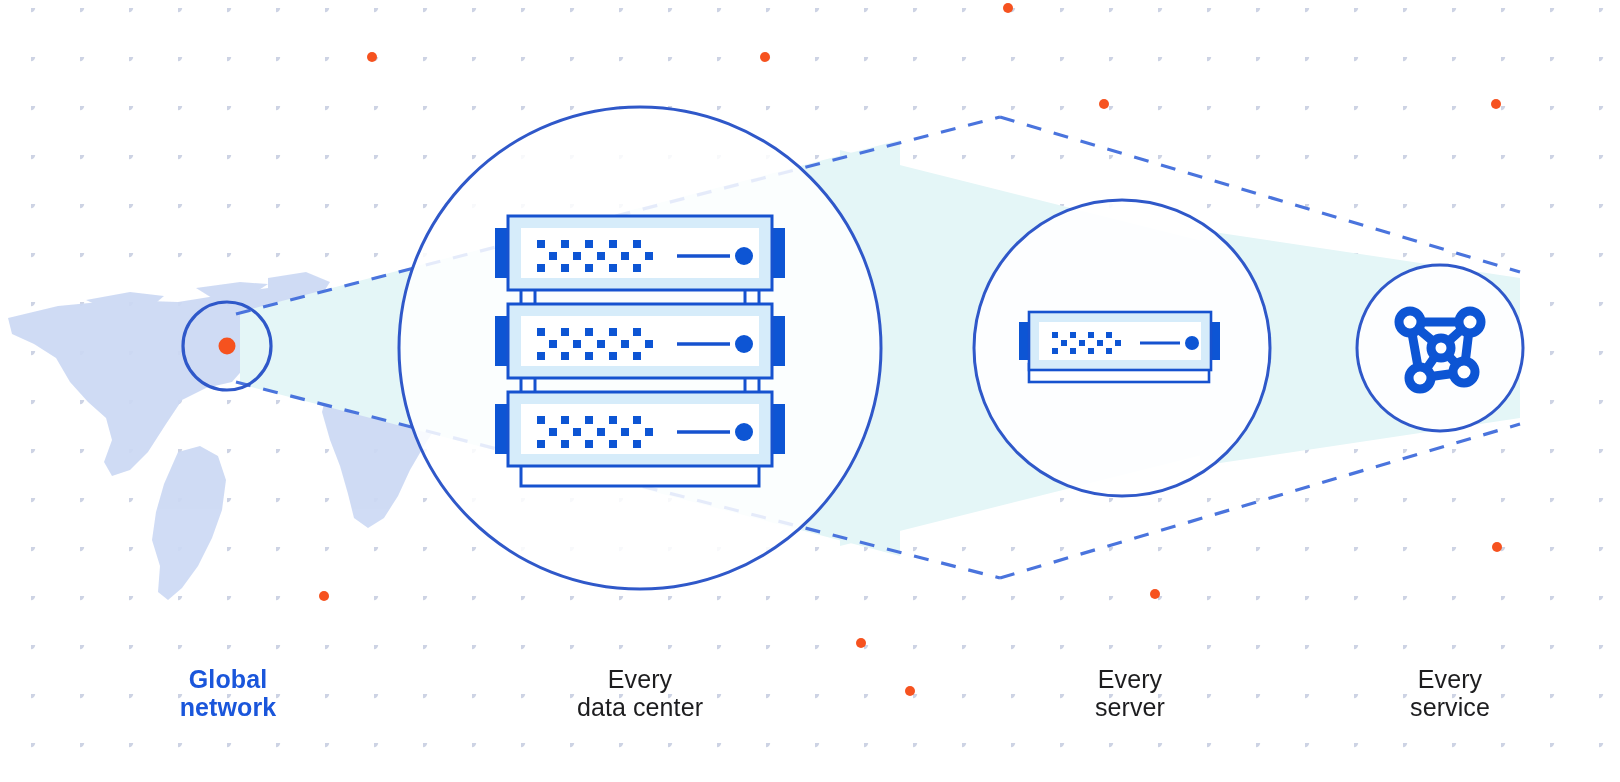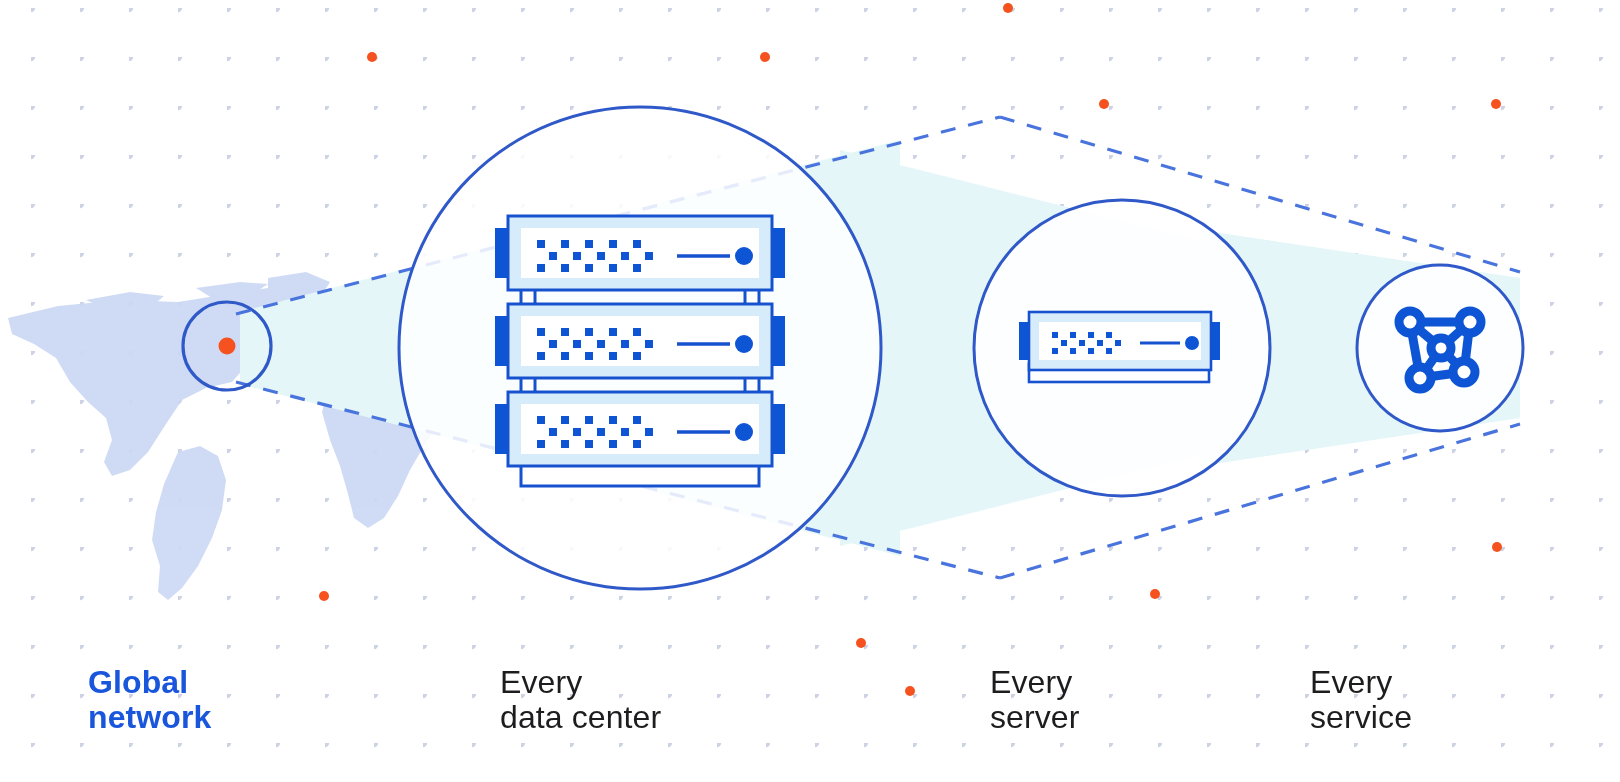--- a/index.html
+++ b/index.html
@@ -20,23 +20,23 @@
   }
   #scene {
     position: absolute;
     inset: 0;
     width: 1620px;
     height: 782px;
     display: block;
   }
   .label {
     position: absolute;
-    text-align: left;
-    font-size: 32px;
-    line-height: 35px;
+    text-align: center;
+    font-size: 25px;
+    line-height: 28px;
     font-weight: 400;
     color: #1d1d1f;
     white-space: pre-line;
     letter-spacing: 0.1px;
     pointer-events: none;
   }
   .label.accent {
     color: #1a56db;
     font-weight: 700;
   }

